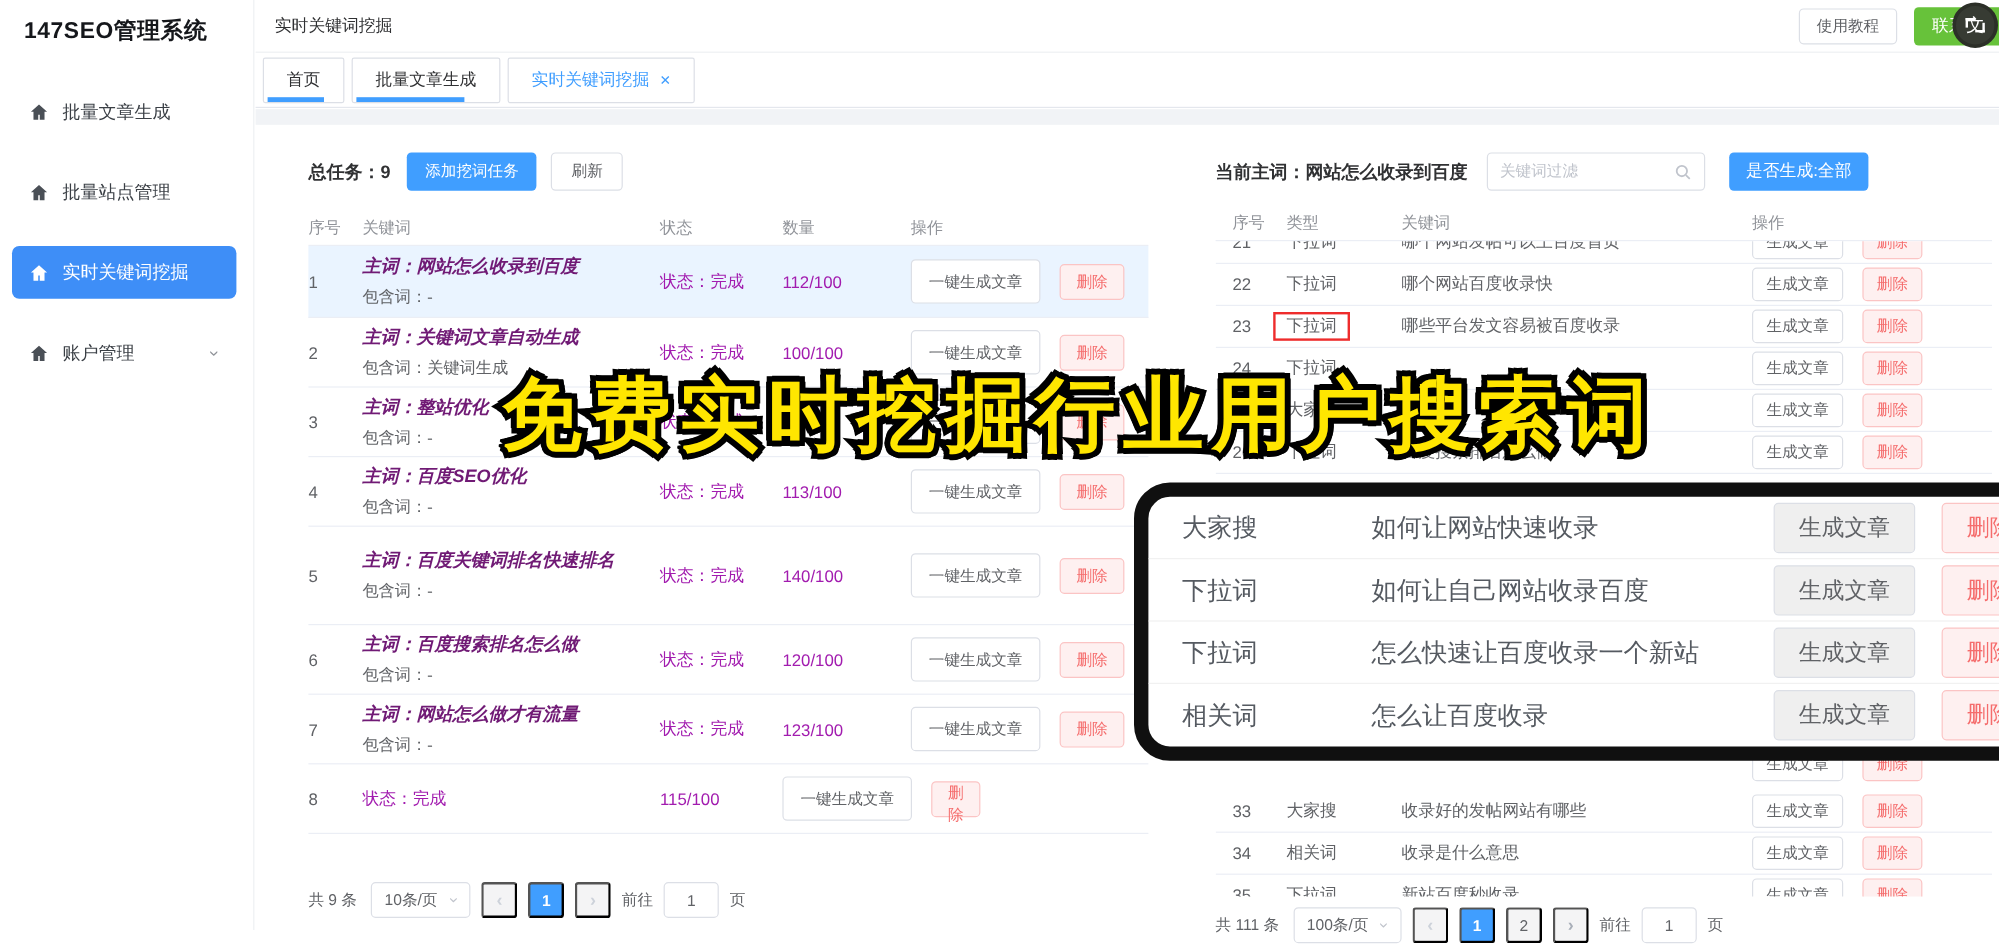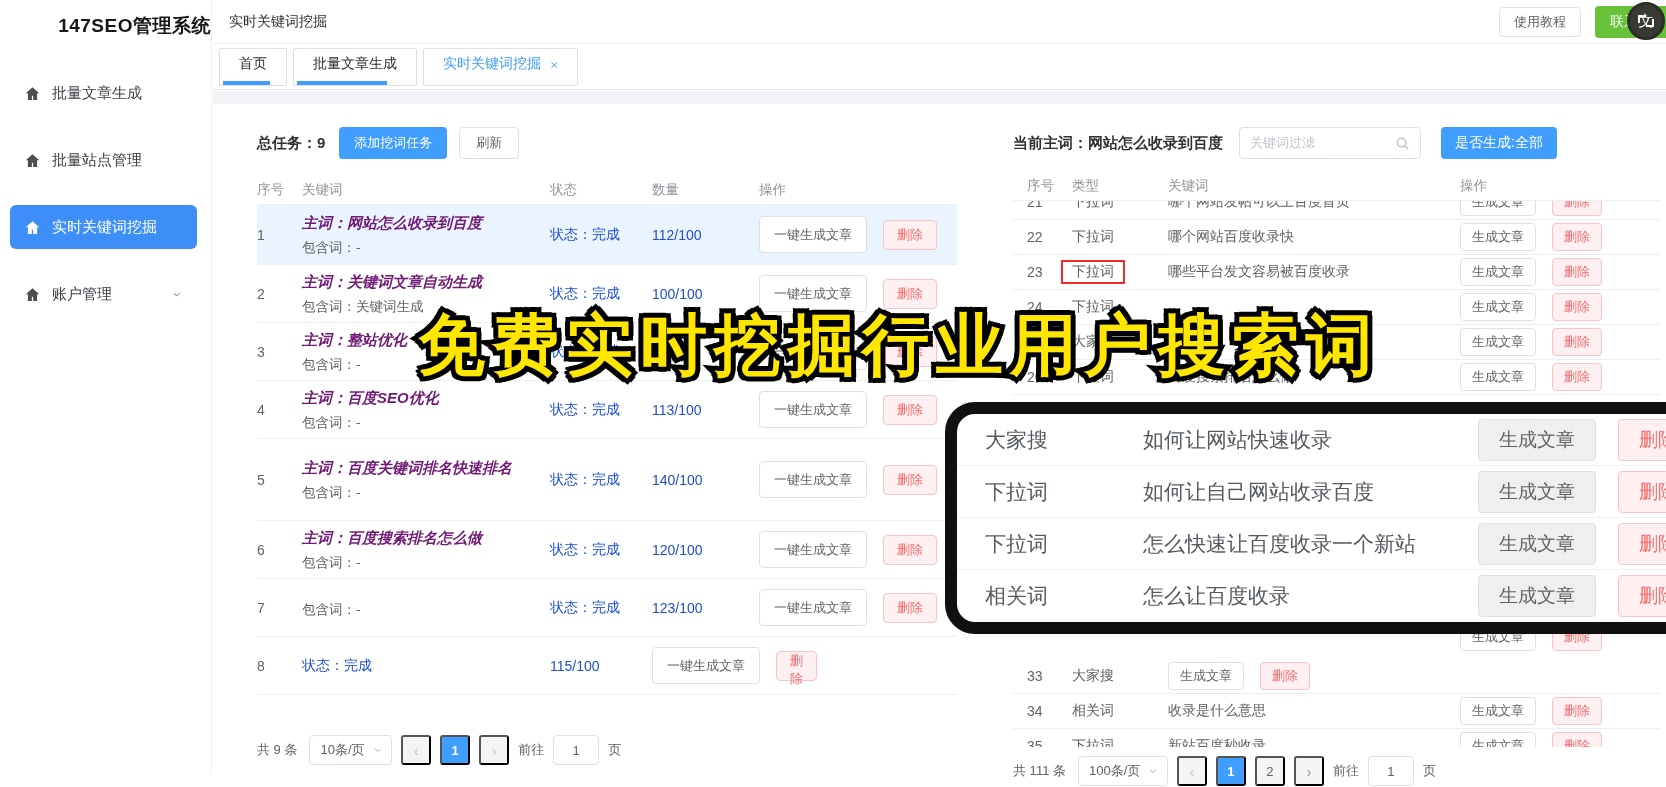--- a/index.html
+++ b/index.html
@@ -3,61 +3,61 @@
 <meta charset="utf-8">
 <style>
   * { margin:0; padding:0; box-sizing:border-box; }
   html,body { width:1666px; height:787px; }
   body {
     position:relative; overflow:hidden; background:#fff;
     font-family:"Liberation Sans","DejaVu Sans",sans-serif;
     color:#303133; font-size:14px;
   }
   
-  .sidebar { position:absolute; left:0; top:0; bottom:12px; width:212px; background:#fff; border-right:1px solid #eef0f3; z-index:5;text-align:right; }
+  .sidebar { position:absolute; left:0; top:0; bottom:12px; width:212px; background:#fff; border-right:1px solid #eef0f3; z-index:5; }
   .logo { padding:13px 0 0 20px; font-size:19px; font-weight:bold; color:#15171b; letter-spacing:0.5px; }
   .menu { margin-top:32px; }
   .menu-item { height:44px; display:flex; align-items:center; gap:11px; padding-left:24px; margin:23px 14px 23px 0; color:#3a3f45; font-size:15px; cursor:pointer; }
   .menu-item .mi-icon { width:17px; height:17px; color:#4a4f56; flex:0 0 auto; display:flex; }
   .menu-item.active { background:#3e8ef7; color:#fff; border-radius:6px; margin-left:10px; padding-left:14px; }
   .menu-item.active .mi-icon { color:#fff; }
   .mi-chevron { margin-left:auto; margin-right:16px; color:#909399; font-size:15px; transform:rotate(90deg); line-height:1; }
   
   .main { position:absolute; left:213px; right:0; top:0; bottom:0; }
   .topbar { height:44px; border-bottom:1px solid #eef0f3; display:flex; align-items:center; padding-left:16px; position:relative; background:#fff; }
   .topbar-title { font-size:14px; color:#303133; }
   .topbar-right { position:absolute; right:0; top:0; height:44px; display:flex; align-items:center; }
   .help-btn { height:30px; padding:0 14px; border:1px solid #dcdfe6; border-radius:4px; font-size:13px; color:#606266; background:#fff; cursor:pointer; }
   .contact-btn { height:32px; margin-left:14px; margin-right:-6px; padding:0 34px 0 15px; background:#67c23a; color:#fff; font-size:14px; border:none; border-radius:4px 0 0 4px; cursor:pointer; }
   .contact-icon { position:absolute; right:1px; top:2px; width:38px; height:38px; background:#373b33; border:3px solid #2c2f28; border-radius:50%; color:#fff; display:flex; align-items:center; justify-content:center; font-size:15px; }
   .contact-icon::before { content:""; position:absolute; left:8px; top:10px; width:6px; height:6px; border-left:2px solid #fff; border-top:2px solid #fff; }
   .contact-icon::after { content:""; position:absolute; right:8px; bottom:10px; width:6px; height:6px; border-right:2px solid #fff; border-bottom:2px solid #fff; }
   
   .tabbar { height:46px; border-bottom:1px solid #e4e7ed; display:flex; align-items:flex-end; padding-left:6px; gap:6px; background:#fff; }
-  .tab { height:38px; margin-bottom:3px; border:1px solid #dcdfe6; background:#fff; display:flex; align-items:flex-end; padding:12px 19px; font-size:14px; color:#303133; position:relative; border-radius:2px; cursor:pointer; white-space:nowrap;font-family:Liberation Serif, serif; }
+  .tab { height:38px; margin-bottom:3px; border:1px solid #dcdfe6; background:#fff; display:flex; align-items:center; padding:0 19px; font-size:14px; color:#303133; position:relative; border-radius:2px; cursor:pointer; white-space:nowrap; }
   .tab:not(.active)::after { content:""; position:absolute; left:3px; right:24%; bottom:0; height:4px; background:#409eff; }
   .tab.active { color:#409eff; }
   .tab-close { margin-left:9px; color:#409eff; font-size:15px; line-height:1; }
   
   .content { position:absolute; top:91px; bottom:0; left:0; right:0; background:#fff; }
   .content::before { content:""; position:absolute; top:0; left:0; right:0; height:13px; background:#f1f3f6; }
   
   .lp { position:absolute; left:44px; top:36px; width:700px; }
   .lp-toolbar { display:flex; align-items:center; gap:12px; height:32px; margin-bottom:16px; }
   .lp-total { font-size:15px; font-weight:bold; color:#303133; margin-right:2px; }
   .btn-primary { background:#409eff; color:#fff; border:none; border-radius:4px; height:32px; padding:0 15px; font-size:13px; cursor:pointer; }
   .btn-plain { background:#fff; border:1px solid #dcdfe6; border-radius:4px; height:32px; padding:0 16px; font-size:13px; color:#606266; cursor:pointer; }
   .l-head { display:grid; grid-template-columns:45px 1fr 102px 107px 198px; height:30px; align-items:center; color:#909399; font-size:13.5px; border-bottom:1px solid #ebeef5; }
   .l-row { display:grid; grid-template-columns:45px 1fr 102px 107px 198px; height:58px; align-items:center; border-bottom:1px solid #ebeef5; cursor:pointer; }
   .l-row.tall { height:82px; }
   .l-row.selected { height:60px; background:#eaf4ff; }
   .c-no { color:#606266; font-size:14px; }
   .l-main { font-weight:bold; font-size:15px; color:#701a75; line-height:1.45;font-style:italic; }
   .l-sub { font-size:13.5px; color:#606266; margin-top:5px;font-family:Liberation Serif, serif; }
-  .c-status, .c-count { color:#1d4ed8; font-size:14px; }
+  .c-status, .c-count { color:#a21caf; font-size:14px; }
   .c-ops { display:flex; align-items:center; gap:16px; }
   .gen-btn { height:37px; padding:0 14px; border:1px solid #dcdfe6; border-radius:4px; background:#fff; font-size:13px; color:#606266; cursor:pointer; white-space:nowrap; }
   .del-btn { height:30px; padding:0 13px; border:1px solid #fbc4c4; border-radius:4px; background:#fef0f0; font-size:13px; color:#f56c6c; cursor:pointer; }
   .lp-pagination { margin-top:40px; }
   
   .rp { position:absolute; left:800px; right:6px; top:36px; }
   .rp-toolbar { display:flex; align-items:center; height:32px; margin-bottom:12px; }
   .rp-title { font-size:15px; font-weight:bold; color:#303133; white-space:nowrap; }
   .filter-box { margin-left:16px; width:182px; height:32px; border:1px solid #dcdfe6; border-radius:4px; display:flex; align-items:center; padding:0 10px; background:#fff; }
   .filter-ph { color:#c0c4cc; font-size:13px; flex:1; }
@@ -257,20 +257,21 @@
             <div class="c-status">状态：完成</div>
             <div class="c-count">120/100</div>
             <div class="c-ops">
               <button class="gen-btn">一键生成文章</button>
               <button class="del-btn">删除</button>
             </div>
           </div>
           <div class="l-row">
             <div class="c-no">7</div>
             <div class="c-kw">
+              <div class="l-main">主词：网站怎么做才有流量</div>
               <div class="l-sub">包含词：-</div>
             </div>
             <div class="c-status">状态：完成</div>
             <div class="c-count">123/100</div>
             <div class="c-ops">
               <button class="gen-btn">一键生成文章</button>
               <button class="del-btn">删除</button>
             </div>
           </div>
           <div class="l-row">
@@ -422,20 +423,21 @@
               <div><span></span></div>
               <div></div>
               <div class="r-ops">
                 <button class="gen-sm">生成文章</button>
                 <button class="del-sm">删除</button>
               </div>
             </div>
             <div class="r-row">
               <div>33</div>
               <div><span>大家搜</span></div>
+              <div>收录好的发帖网站有哪些</div>
               <div class="r-ops">
                 <button class="gen-sm">生成文章</button>
                 <button class="del-sm">删除</button>
               </div>
             </div>
             <div class="r-row">
               <div>34</div>
               <div><span>相关词</span></div>
               <div>收录是什么意思</div>
               <div class="r-ops">

